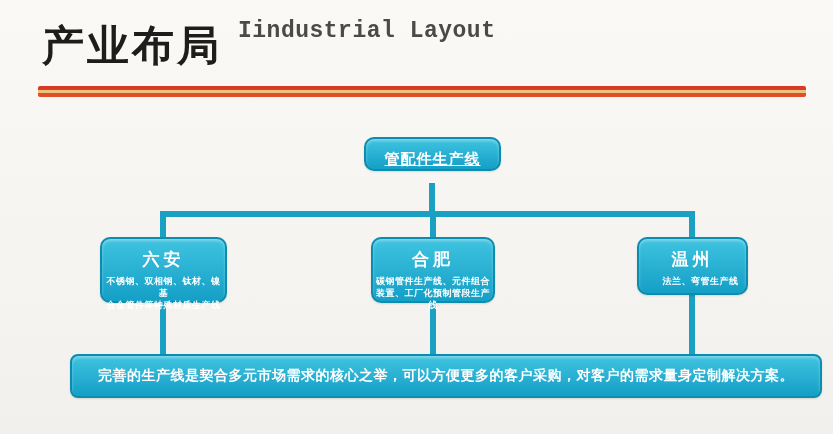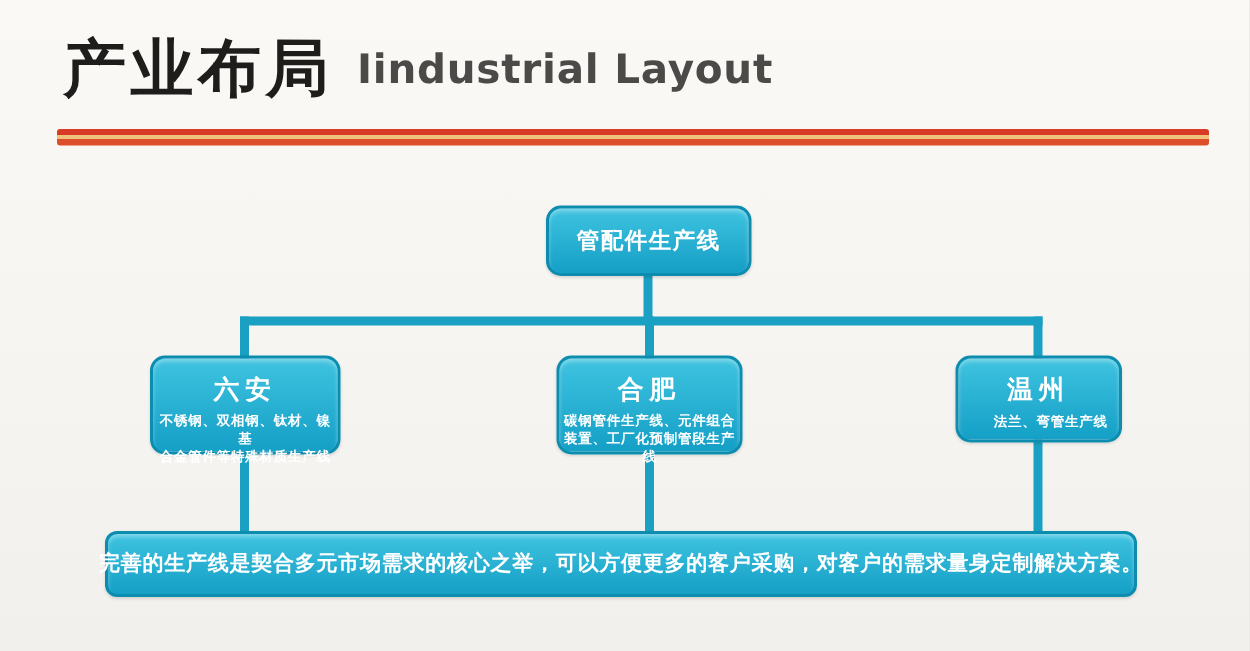--- a/index.html
+++ b/index.html
@@ -16,32 +16,33 @@
     background: linear-gradient(180deg, #faf9f6 0%, #f5f4f0 60%, #f1f0ec 100%);
     overflow: hidden;
   }
 
   
   .title-row {
     position: absolute;
     left: 42px;
     top: 18px;
     display: flex;
-    align-items: center;
+    align-items: flex-start;
     white-space: nowrap;
+    font-family: Liberation Mono, monospace;
   }
   .title-cn {
     font-size: 42px;
     font-weight: 900;
     color: #1e1d1b;
     letter-spacing: 3px;
   }
   .title-en {
     margin-left: 16px;
-    font-size: 27px;
+    font-size: 23px;
     font-weight: 800;
     color: #4b4a48;
     letter-spacing: 0.5px;
   }
   .title-rule {
     position: absolute;
     left: 38px;
     top: 86px;
     width: 768px;
     height: 11px;
@@ -62,27 +63,28 @@
     border: 2px solid var(--box-border, #0c8cae);
     border-radius: 10px;
     box-shadow: inset 0 2px 3px rgba(255,255,255,0.35), 0 1px 2px rgba(0,0,0,0.12);
     color: #ffffff;
     text-align: center;
   }
   .node-root {
     left: 364px;
     top: 137px;
     width: 137px;
-    height: 47px;
+    height: 34px;
     display: flex;
-    align-items: center;
+    align-items: flex-end;
     justify-content: center;
     font-size: 15px;
     font-weight: 700;
     letter-spacing: 1px;
+    text-decoration: underline;
   }
   .node-city {
     top: 237px;
     height: 66px;
     padding-top: 9px;
   }
   .node-city .city-name {
     display: block;
     font-size: 17px;
     font-weight: 800;
@@ -113,21 +115,21 @@
   .conn-stem-wenzhou-top { left: 689px; top: 211px; width: 6px; height: 28px; }
   .conn-stem-luan-bottom    { left: 160px; top: 300px; width: 6px; height: 56px; }
   .conn-stem-hefei-bottom   { left: 430px; top: 300px; width: 6px; height: 56px; }
   .conn-stem-wenzhou-bottom { left: 689px; top: 293px; width: 6px; height: 63px; }
 
   
   .banner {
     position: absolute;
     left: 70px;
     top: 354px;
-    width: 688px;
+    width: 752px;
     height: 44px;
     box-sizing: border-box;
     background: linear-gradient(180deg, var(--box-fill-top, #3fc3e0), var(--box-fill-bottom, #149fc6));
     border: 2px solid var(--box-border, #0c8cae);
     border-radius: 8px;
     box-shadow: inset 0 2px 3px rgba(255,255,255,0.35), 0 1px 2px rgba(0,0,0,0.12);
     display: flex;
     align-items: center;
     justify-content: center;
     color: #ffffff;

